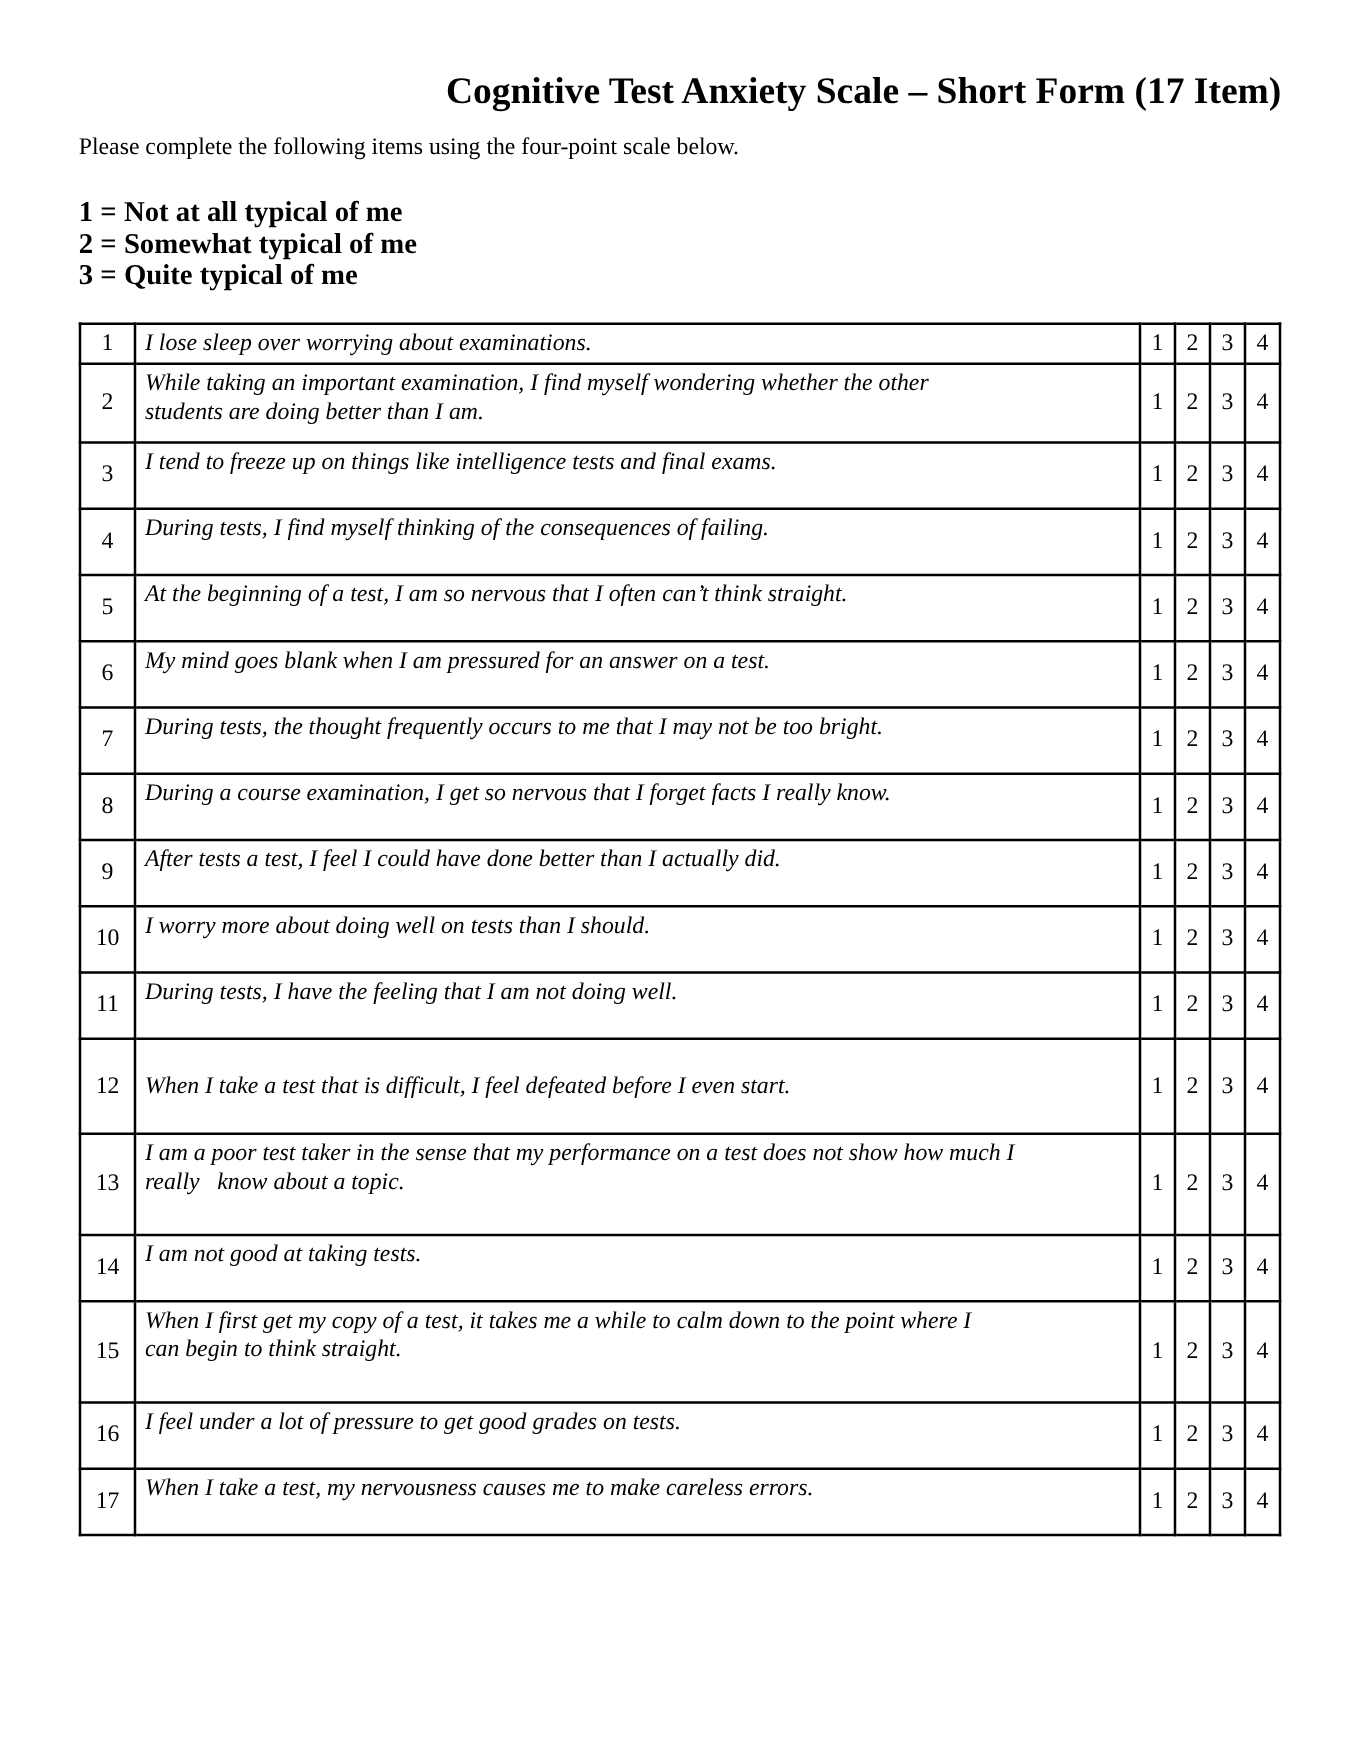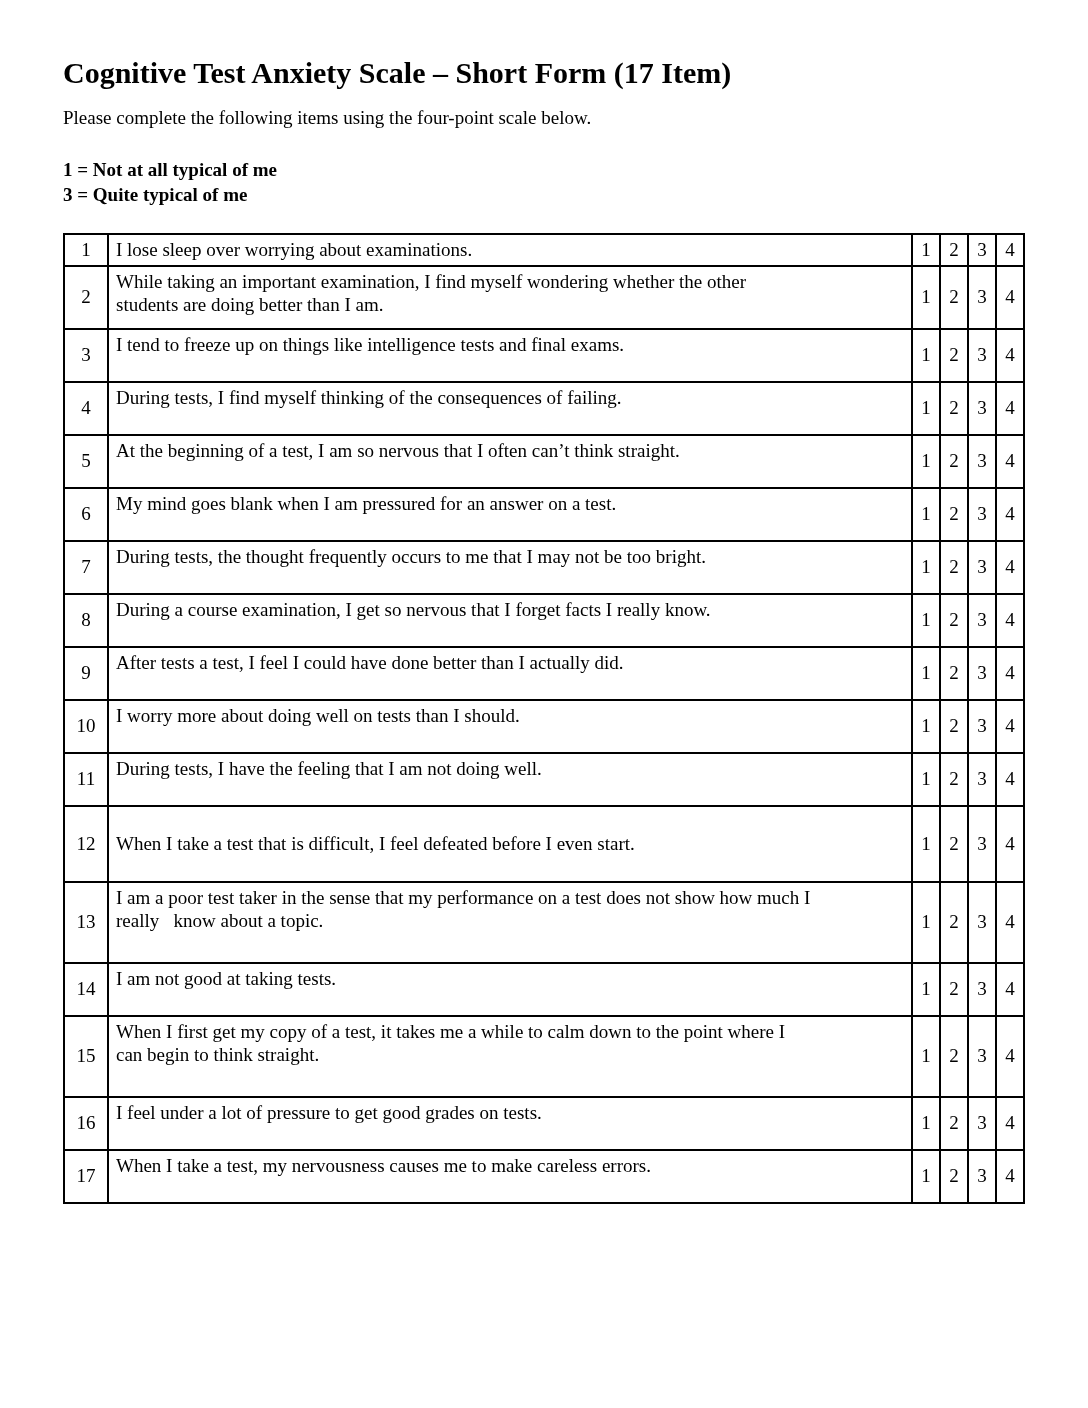--- a/index.html
+++ b/index.html
@@ -16,35 +16,35 @@
   }
   .page {
     box-sizing: border-box;
     width: 1088px;
     height: 1408px;
     padding: 56px 63px 0 63px;
   }
   h1.title {
     font-size: 30px;
     font-weight: bold;
-    text-align: left;
+    text-align: right;
     margin: 0 0 10px 0;
     line-height: 1.15;
     letter-spacing: 0px;
   }
   p.instructions {
     font-size: 19px;
     margin: 16px 0 28px 0;
     line-height: 22px;
   }
   .legend {
     margin: 0 0 26px 0;
   }
   .legend-line {
-    font-size: 19px;
+    font-size: 23px;
     font-weight: bold;
     line-height: 25px;
   }
   table.q-table {
     border-collapse: collapse;
     width: 962px;
     table-layout: fixed;
   }
   table.q-table td {
     border: 2px solid #000000;
@@ -54,20 +54,21 @@
   td.num {
     width: 42px;
     text-align: center;
     vertical-align: middle;
     padding: 0;
   }
   td.text {
     vertical-align: top;
     padding: 3px 7px 3px 7px;
     line-height: 23px;
+    font-style: italic;
   }
   td.text .item-text {
     white-space: pre-wrap;
   }
   td.rate {
     width: 26px;
     text-align: center;
     vertical-align: middle;
     padding: 0;
   }
@@ -80,20 +81,21 @@
   tbody tr:nth-child(12) td.text { vertical-align: middle; }
 </style>
 </head>
 <body>
 
 <div class="page">
   <h1 class="title">Cognitive Test Anxiety Scale – Short Form (17 Item)</h1>
   <p class="instructions">Please complete the following items using the four-point scale below.</p>
   <div class="legend" id="legend">
       <div class="legend-line">1 = Not at all typical of me</div>
+      <div class="legend-line">2 = Somewhat typical of me</div>
       <div class="legend-line">3 = Quite typical of me</div>
     </div>
   <table class="q-table">
     <tbody id="rows">
         <tr class="item-row">
     <td class="num">1</td>
     <td class="text"><span class="item-text">I lose sleep over worrying about examinations.</span></td>
   <td class="rate">1</td>
           <td class="rate">2</td>
           <td class="rate">3</td>

